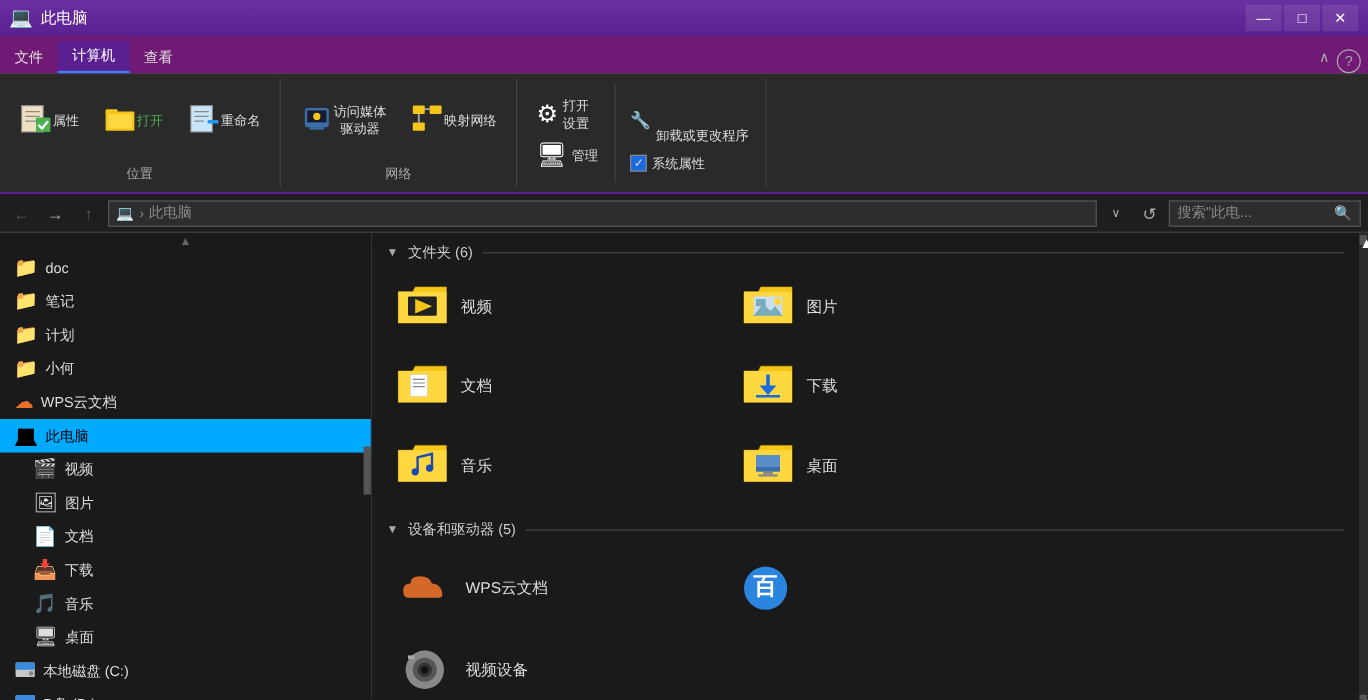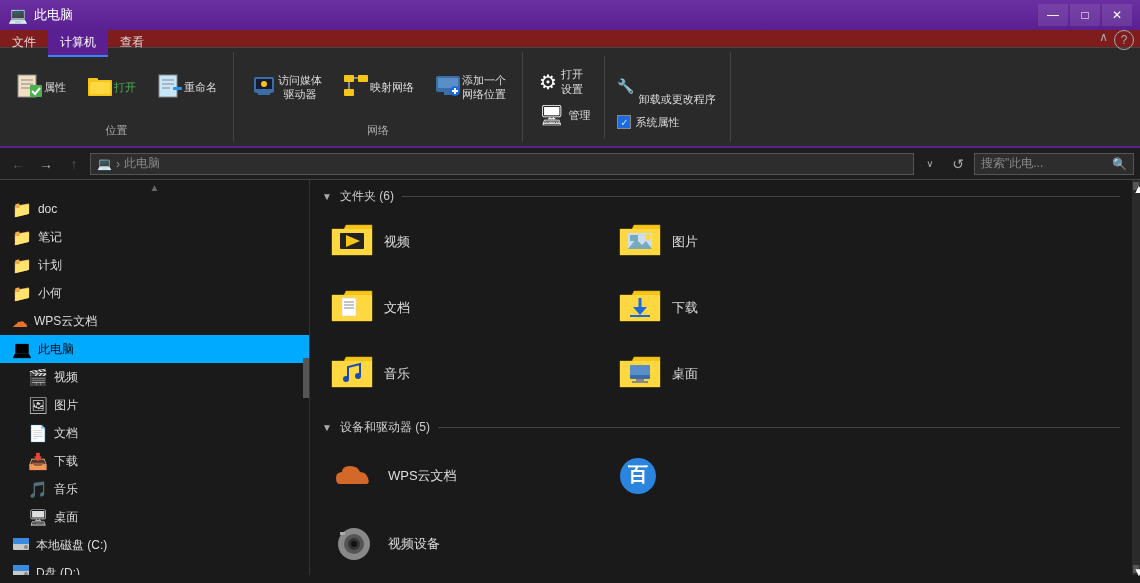--- a/index.html
+++ b/index.html
@@ -31,24 +31,24 @@
       background: rgba(255,255,255,0.1);
       border: none;
       color: #fff;
       cursor: pointer;
       font-size: 12px;
       display: flex; align-items: center; justify-content: center;
     }
 
     
     .menu-bar {
-      height: 18px;
-      background: #7f1d1d;
-      display: flex;
-      align-items: flex-start;
+      height: 32px;
+      background: #701a75;
+      display: flex;
+      align-items: flex-end;
       border-bottom: 1px solid #444;
     }
     .menu-item {
       padding: 4px 12px;
       cursor: pointer;
       color: #ddd;
       font-size: 12px;
     }
     .menu-item:hover, .menu-item.active {
       background: #5a1f90;
@@ -378,34 +378,20 @@
           <svg width="28" height="28" viewBox="0 0 28 28">
             <rect x="2" y="4" width="10" height="7" fill="#f5c518" rx="1"></rect>
             <rect x="16" y="4" width="10" height="7" fill="#f5c518" rx="1"></rect>
             <rect x="2" y="18" width="10" height="7" fill="#f5c518" rx="1"></rect>
             <line x1="12" y1="7" x2="16" y2="7" stroke="#aaa" stroke-width="1.5"></line>
             <line x1="7" y1="11" x2="7" y2="18" stroke="#aaa" stroke-width="1.5"></line>
           </svg>
         </span>
         <span class="label">映射网络</span>
       </div>
-      <div class="ribbon-btn">
-        <span class="icon">
-          <svg width="28" height="28" viewBox="0 0 28 28">
-            <rect x="2" y="5" width="24" height="16" fill="#3a6ea8" rx="2"></rect>
-            <rect x="4" y="7" width="20" height="10" fill="#5a8ec8"></rect>
-            <rect x="4" y="19" width="20" height="2" fill="#3a6ea8"></rect>
-            <rect x="10" y="21" width="8" height="3" fill="#3a6ea8"></rect>
-            <circle cx="21" cy="20" r="5" fill="#1a6be0"></circle>
-            <line x1="21" y1="17" x2="21" y2="23" stroke="#fff" stroke-width="2"></line>
-            <line x1="18" y1="20" x2="24" y2="20" stroke="#fff" stroke-width="2"></line>
-          </svg>
-        </span>
-        <span class="label" style="text-align:center;">添加一个<br>网络位置</span>
-      </div>
     </div>
     <div class="ribbon-group-label">网络</div>
   </div>
 
   <div class="ribbon-group" style="flex-direction:row;align-items:stretch;gap:8px;">
     <div style="display:flex;flex-direction:column;justify-content:center;gap:2px;">
       <div class="ribbon-btn" style="flex-direction:row;gap:4px;align-items:center;">
         <span style="font-size:20px;">⚙</span>
         <span style="font-size:11px;color:#ddd;">打开<br>设置</span>
       </div>

